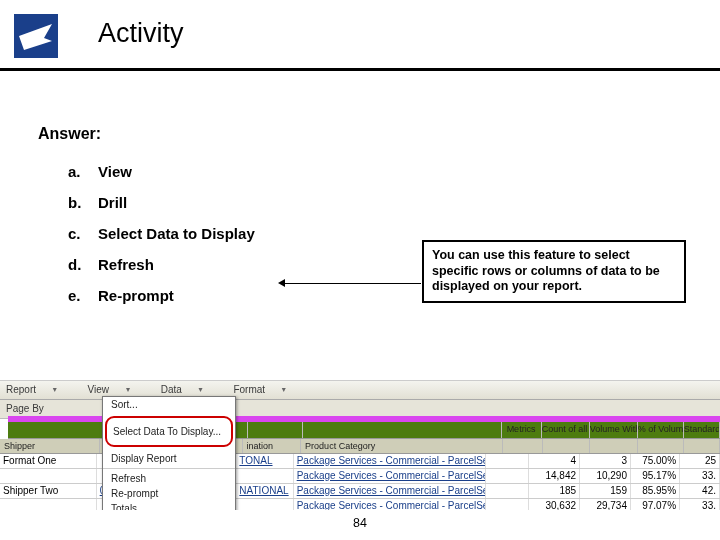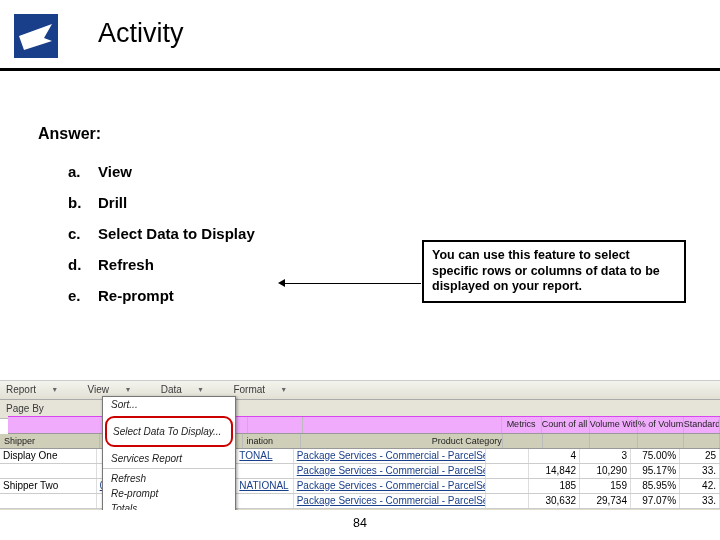--- a/index.html
+++ b/index.html
@@ -13,26 +13,26 @@
   .opt{display:flex;font-size:15px;font-weight:bold;margin-bottom:14px;}
   .opt .let{width:30px;}
   .callout{position:absolute;left:422px;top:240px;width:244px;border:2px solid #000;padding:6px 8px;font-size:12.5px;font-weight:bold;line-height:1.25;background:#fff;}
   .arrow-line{position:absolute;left:281px;top:283px;width:140px;height:1px;background:#000;}
   .arrow-head{position:absolute;left:278px;top:279px;width:0;height:0;border-top:4px solid transparent;border-bottom:4px solid transparent;border-right:7px solid #000;}
   .screenshot{position:absolute;left:0;top:380px;width:720px;height:130px;font-family:Tahoma,Arial,sans-serif;font-size:10px;overflow:hidden;}
   .toolbar{height:18px;background:linear-gradient(#f4f4ef,#e2e0d4);border-top:1px solid #ccc;border-bottom:1px solid #aaa;color:#3a3a3a;padding-left:6px;line-height:17px;}
   .toolbar span{margin-right:14px;}
   .tri{font-size:8px;vertical-align:1px;color:#666;}
   .pageby{height:18px;background:#e6e4d9;border-bottom:1px solid #bbb;padding-left:6px;line-height:17px;color:#3a3a3a;}
-  .menu{position:absolute;left:102px;top:16px;width:132px;background:#fff;border:1px solid #777;box-shadow:1px 1px 3px rgba(0,0,0,0.4);z-index:5;font-style:italic;}
+  .menu{position:absolute;left:102px;top:16px;width:132px;background:#fff;border:1px solid #777;box-shadow:1px 1px 3px rgba(0,0,0,0.4);z-index:5;}
   .menu-item{padding:2px 8px;color:#222;border-bottom:0;}
   .menu-item.highlight{border:2px solid #c00;border-radius:9px;margin:4px 2px;padding:8px 6px;}
   .menu-sep{border-top:1px solid #ccc;margin:2px 0;}
   .grid{position:absolute;left:0;top:36px;right:0;bottom:0;}
-  .grid-header{display:flex;background:#f0abfc;border-top:1px solid #d946ef;border-bottom:1px solid #999;height:16px;margin-left:8px;}
+  .grid-header{display:flex;background:#4d7c0f;border-top:6px solid #d946ef;border-bottom:1px solid #999;height:16px;margin-left:8px;}
   .gh{border-right:1px solid #bbb;text-align:center;line-height:15px;overflow:hidden;white-space:nowrap;font-size:9px;color:#222;}
   .grid-header2{display:flex;background:#cfceb8;border-bottom:1px solid #999;height:14px;}
   .row{display:flex;height:14px;border-bottom:1px solid #ccc;}
   .cell{border-right:1px solid #ddd;padding:0 3px;line-height:13px;overflow:hidden;white-space:nowrap;}
   .num{text-align:right;}
   .link{color:#1a3f8a;text-decoration:underline;}
   .total-row{background:#dedcc9;font-weight:bold;}
   .pagenum{position:absolute;bottom:6px;left:0;width:720px;text-align:center;font-size:12.5px;}
 </style>
 </head>
@@ -84,21 +84,21 @@
       <span><span>Report</span> <span class="tri">▾</span></span>
       <span><span>View</span> <span class="tri">▾</span></span>
       <span><span>Data</span> <span class="tri">▾</span></span>
       <span><span>Format</span> <span class="tri">▾</span></span>
     </div>
     <div class="pageby">Page By</div>
 
     <div class="menu">
       <div class="menu-item">Sort...</div>
       <div class="menu-item highlight">Select Data To Display...</div>
-      <div class="menu-item">Services Report</div>
+      <div class="menu-item">Display Report</div>
       <div class="menu-sep"></div>
       <div class="menu-item">Refresh</div>
       <div class="menu-item">Re-prompt</div>
       <div class="menu-item">Totals</div>
     </div>
 
     <div class="grid">
       <div class="grid-header">
         <div class="gh" style="width:98px"></div>
         <div class="gh" style="width:145px"></div>
@@ -107,29 +107,29 @@
         <div class="gh" style="width:40px">Metrics</div>
         <div class="gh" style="width:48px">Count of all Delivered Mail Pieces</div>
         <div class="gh" style="width:48px">Volume Within Service Standard</div>
         <div class="gh" style="width:46px">% of Volume within Standard</div>
         <div class="gh" style="width:36px">Standard pre</div>
       </div>
       <div class="grid-header2">
         <div class="gh" style="width:98px;text-align:left;padding-left:4px">Shipper</div>
         <div class="gh" style="width:145px"></div>
         <div class="gh" style="width:55px;text-align:left;padding-left:4px">ination</div>
-        <div class="gh" style="width:202px;text-align:right;padding-left:4px">Product Category</div>
+        <div class="gh" style="width:202px;text-align:left;padding-left:4px">Product Category</div>
         <div class="gh" style="width:40px"></div>
         <div class="gh" style="width:48px"></div>
         <div class="gh" style="width:48px"></div>
         <div class="gh" style="width:46px"></div>
         <div class="gh" style="width:36px"></div>
       </div>
       <div class="row">
-        <div class="cell" style="width:98px">Display One</div>
+        <div class="cell" style="width:98px">Format One</div>
         <div class="cell" style="width:145px"></div>
         <div class="cell link" style="width:55px">TONAL</div>
         <div class="cell link" style="width:202px">Package Services - Commercial - ParcelSelect DBMC</div>
         <div class="cell num" style="width:40px"></div>
         <div class="cell num" style="width:48px">4</div>
         <div class="cell num" style="width:48px">3</div>
         <div class="cell num" style="width:46px">75.00%</div>
         <div class="cell num" style="width:36px">25</div>
       </div>
       <div class="row">

